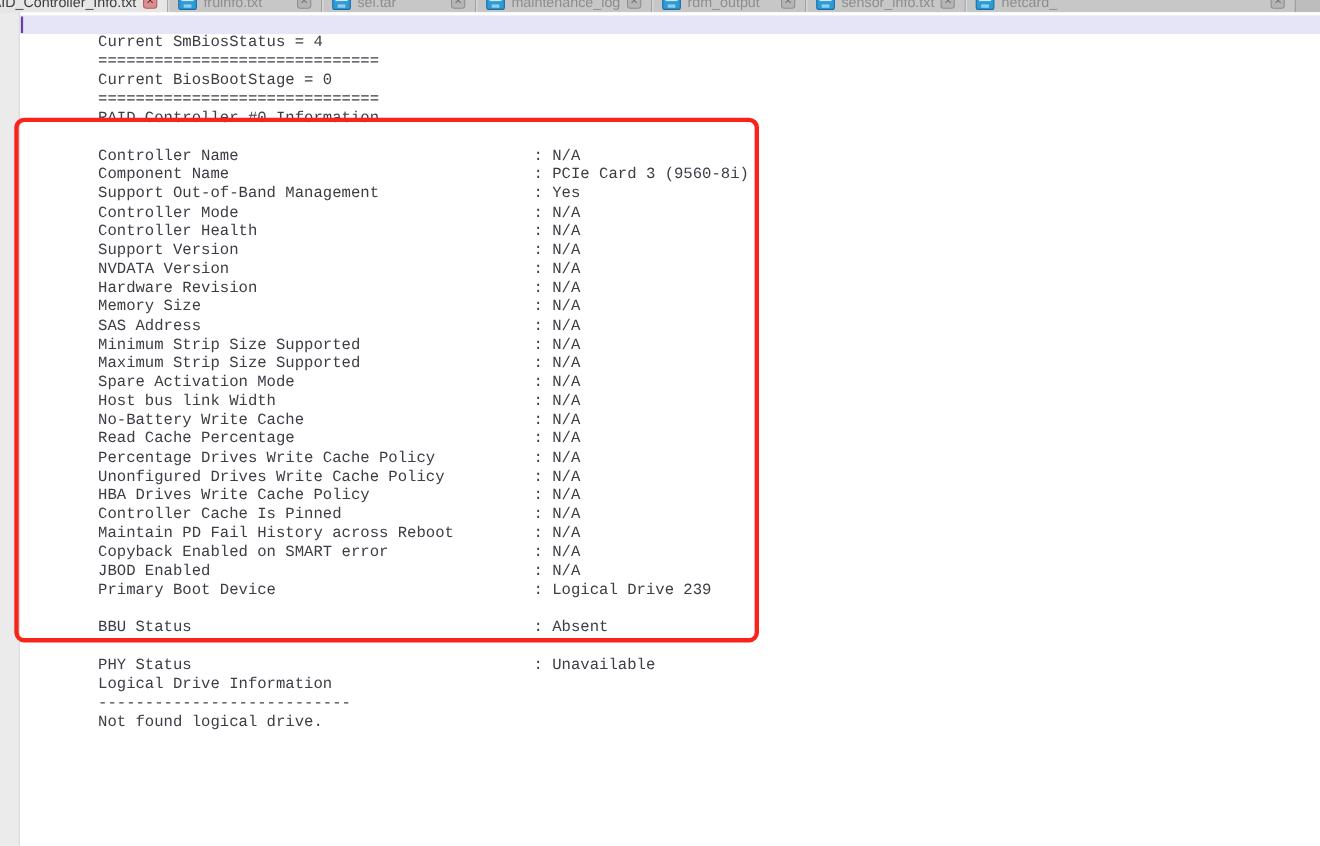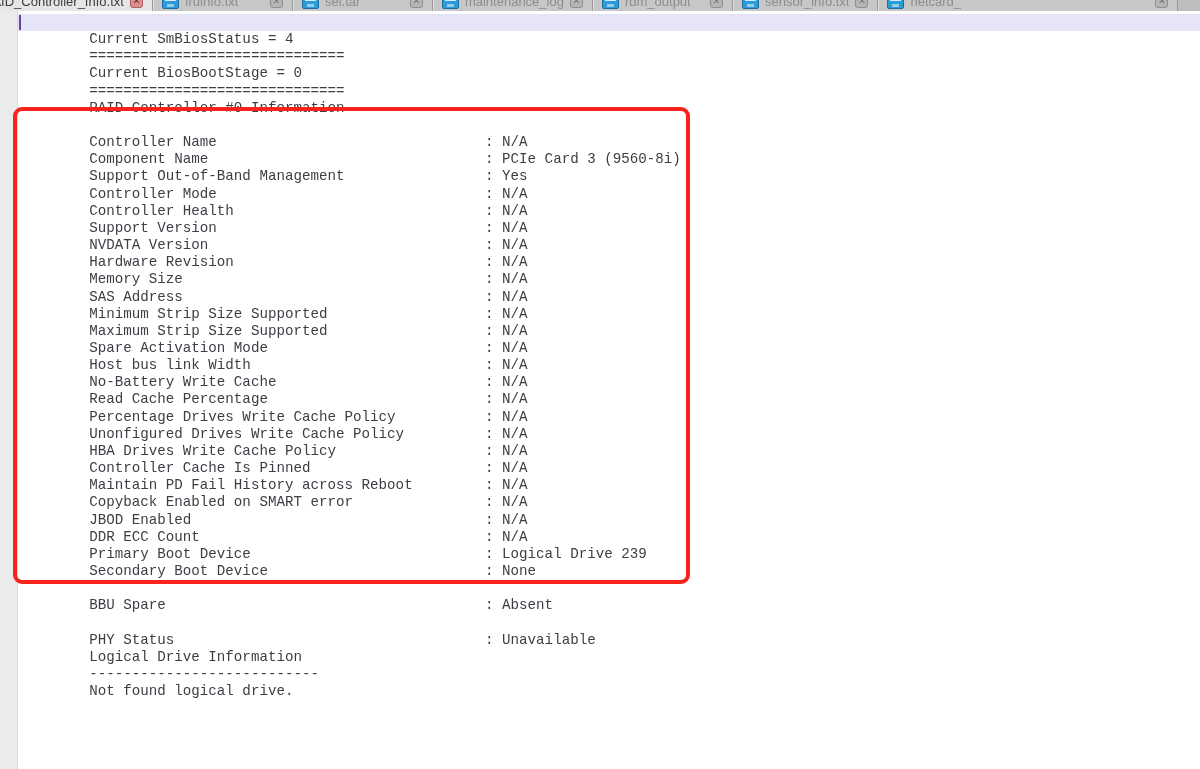--- a/index.html
+++ b/index.html
@@ -229,38 +229,32 @@
 
 
       <div class="row has-value">
         <span class="lbl">Copyback Enabled on SMART error</span><span class="val">N/A</span>
       </div>
 
       <div class="row has-value">
         <span class="lbl">JBOD Enabled</span><span class="val">N/A</span>
       </div>
 
-      <div class="row has-value">
-        <span class="lbl">DDR ECC Count</span><span class="val">N/A</span>
-      </div>
 
       <div class="row has-value">
         <span class="lbl">Primary Boot Device</span><span class="val">Logical Drive 239</span>
       </div>
 
-      <div class="row has-value">
-        <span class="lbl">Secondary Boot Device</span><span class="val">None</span>
-      </div>
 
       <div class="row">
         <span class="lbl"></span><span class="val"></span>
       </div>
 
       <div class="row has-value">
-        <span class="lbl">BBU Spare</span><span class="val">Absent</span>
+        <span class="lbl">BBU Status</span><span class="val">Absent</span>
       </div>
 
       <div class="row">
         <span class="lbl"></span><span class="val"></span>
       </div>
 
       <div class="row has-value">
         <span class="lbl">PHY Status</span><span class="val">Unavailable</span>
       </div>
 

